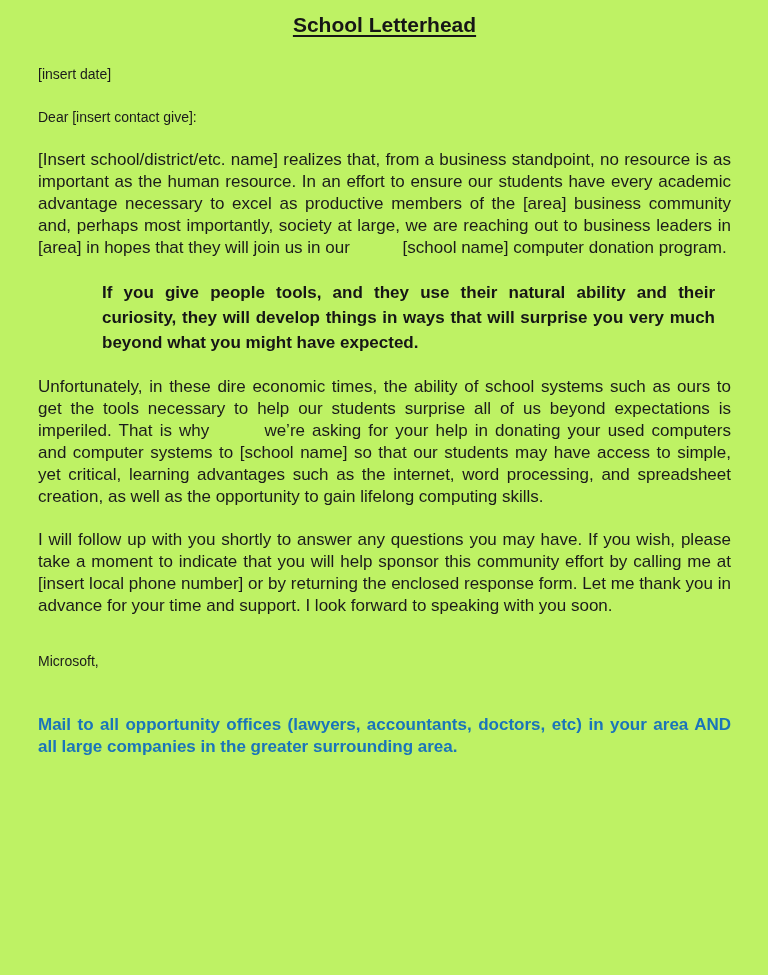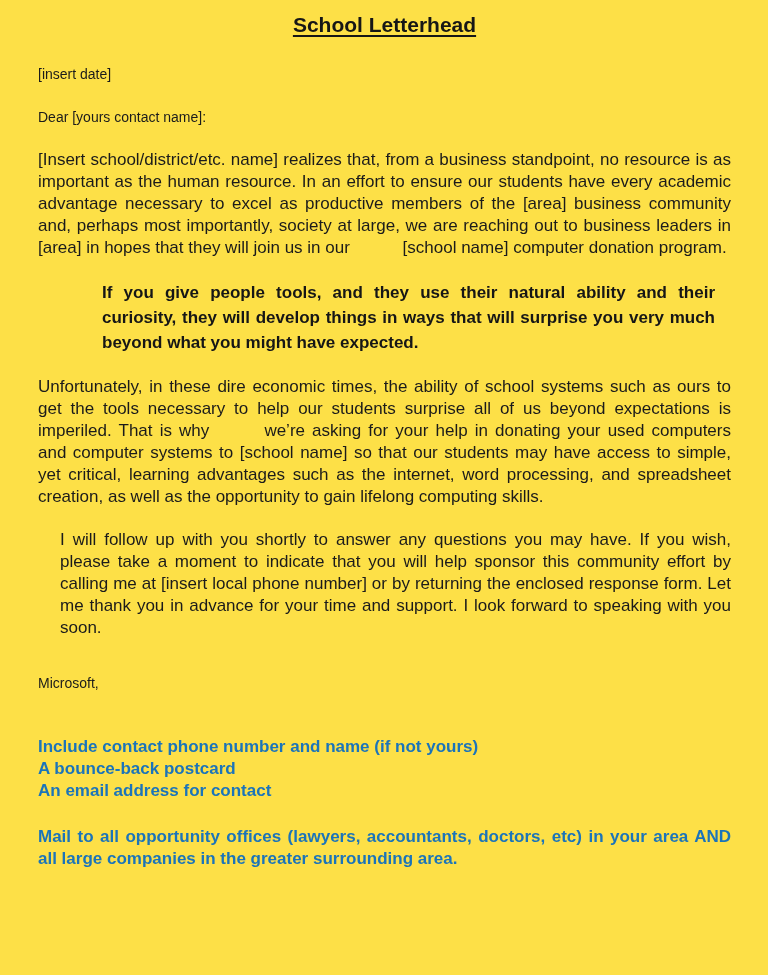--- a/index.html
+++ b/index.html
@@ -10,21 +10,21 @@
     font-family: "Liberation Sans", "DejaVu Sans", sans-serif;
     color: #1b1b1b;
     -webkit-font-smoothing: antialiased;
   }
   .page {
     box-sizing: border-box;
     width: 768px;
     height: 975px;
     padding: 13px 37px 0 38px;
     overflow: hidden;
-    background: #fde047;
+    background: #bef264;
   }
   .title {
     font-size: 21px;
     line-height: 24px;
     font-weight: 700;
     text-align: center;
     text-decoration: underline;
     text-decoration-thickness: 2px;
     text-underline-offset: 3px;
     margin: 0 0 26px 0;
@@ -43,21 +43,21 @@
   }
   .bold { font-weight: 400; padding-left: 48px; }
   .quote {
     font-size: 17px;
     line-height: 25px;
     font-weight: 700;
     margin: 0 16px 21px 64px;
     text-align: justify;
     color: #161616;
   }
-  .followup { margin-bottom: 33px; margin-left: 22px; }
+  .followup { margin-bottom: 33px; }
   .closing  { margin-bottom: 42px; }
   .notes { margin: 0 0 24px 0; }
   .note-line {
     font-size: 17px;
     line-height: 22px;
     margin: 0;
     font-weight: 700;
     color: #1b74ba;
   }
   .note-para {
@@ -68,35 +68,30 @@
 </style>
 </head>
 <body>
 
 <div class="page">
 
   <h1 class="title">School Letterhead</h1>
 
   <p class="line">[insert date]</p>
 
-  <p class="line">Dear [yours contact name]:</p>
+  <p class="line">Dear [insert contact give]:</p>
 
   <p class="para"><span>[Insert school/district/etc. name] realizes that, from a business standpoint, no resource is as important as the human resource.  In an effort to ensure our students have every academic advantage necessary to excel as productive members of the [area] business community and, perhaps most importantly, society at large, we are reaching out to business leaders in [area] in hopes that they will join us in our </span><span class="bold">[school name] computer donation program.</span></p>
 
 
   <blockquote class="quote">If you give people tools, and they use their natural ability and their curiosity, they will develop things in ways that will surprise you very much beyond what you might have expected.</blockquote>
 
   <p class="para"><span>Unfortunately, in these dire economic times, the ability of school systems such as ours to get the tools necessary to help our students surprise all of us beyond expectations is imperiled.  That is why </span><span class="bold">we’re asking for your help in donating your used computers and computer systems to [school name] so that our students may have access to simple, yet critical, learning advantages</span><span> such as the internet, word processing, and spreadsheet creation, as well as the opportunity to gain lifelong computing skills.</span></p>
 
   <p class="para followup">I will follow up with you shortly to answer any questions you may have.  If you wish, please take a moment to indicate that you will help sponsor this community effort by calling me at [insert local phone number] or by returning the enclosed response form.  Let me thank you in advance for your time and support.  I look forward to speaking with you soon.</p>
 
   <p class="line closing">Microsoft,</p>
 
-  <div class="notes">
-    <p class="note-line">Include contact phone number and name (if not yours)</p>
-    <p class="note-line">A bounce-back postcard</p>
-    <p class="note-line">An email address for contact</p>
-  </div>
 
   <p class="para note-para">Mail to all opportunity offices (lawyers, accountants, doctors, etc) in your area AND all large companies in the greater surrounding area.</p>
 
 
 </div>
 
 </body></html>

